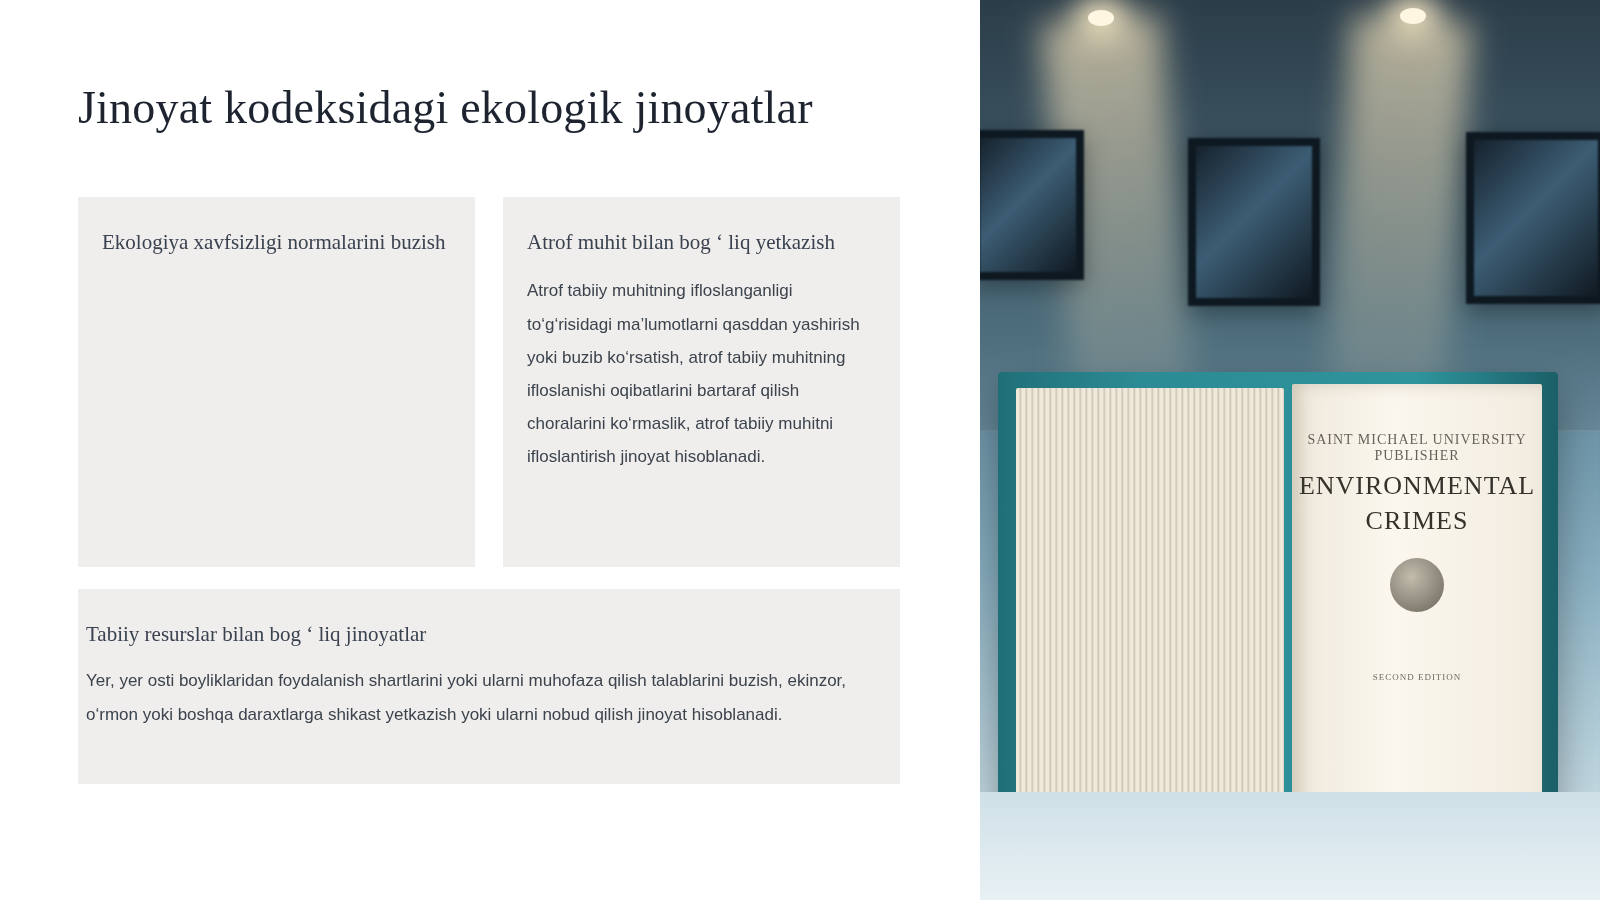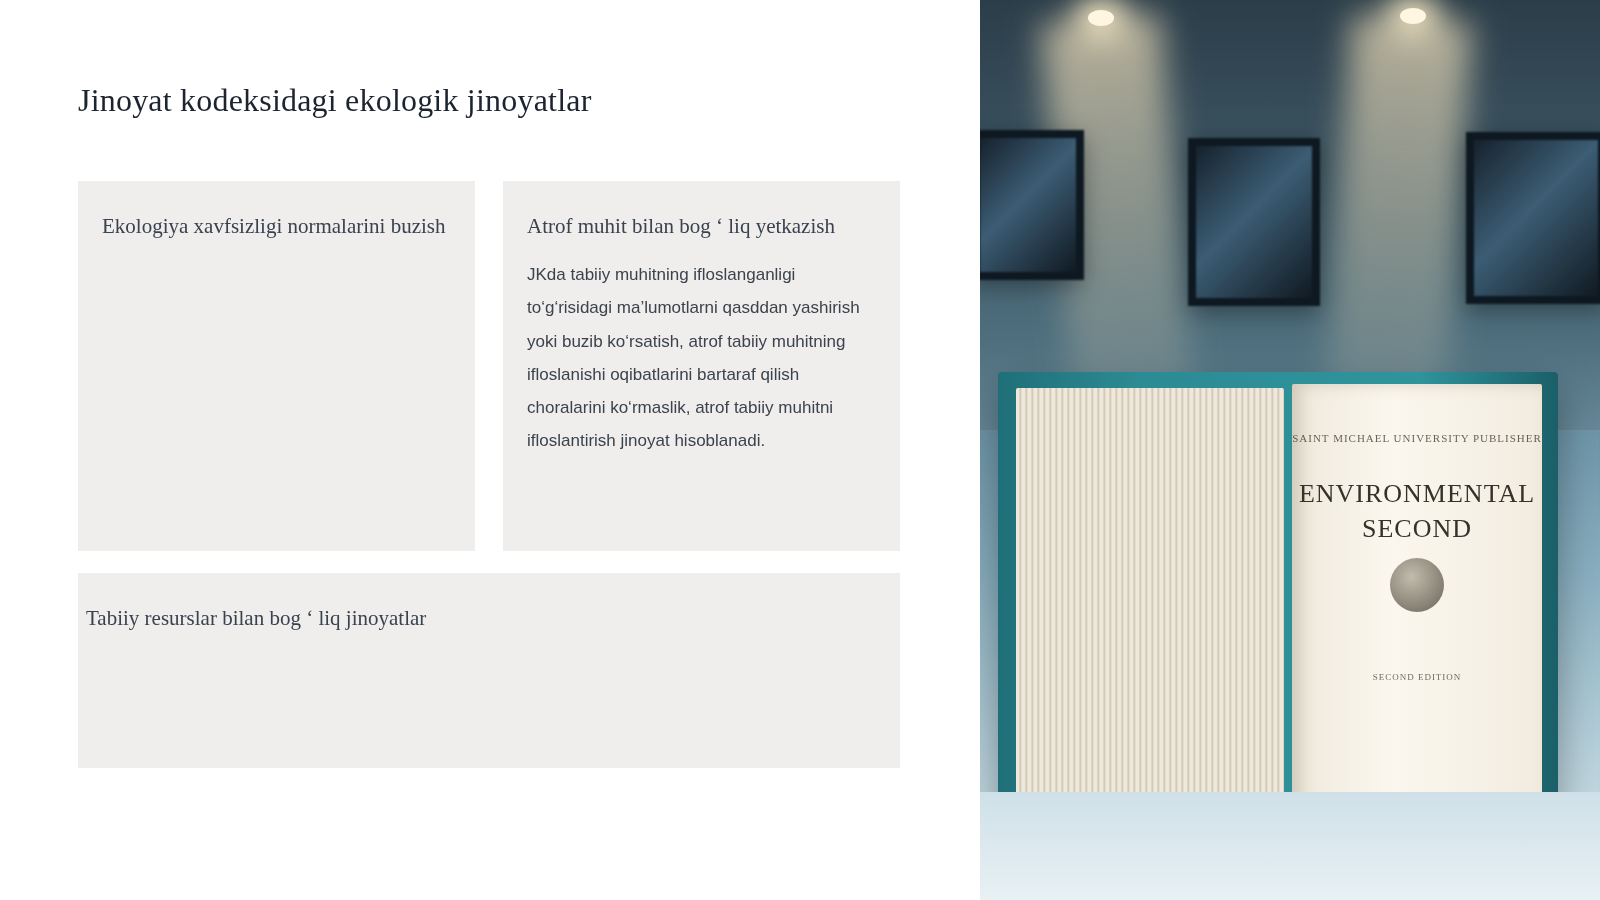--- a/index.html
+++ b/index.html
@@ -22,21 +22,21 @@
   }
   .left-pane {
     position: relative;
     width: 980px;
     height: 900px;
     box-sizing: border-box;
     padding: 70px 80px 40px 78px;
   }
   .slide-title {
     font-family: "Liberation Serif", serif;
-    font-size: 32px;
+    font-size: 46px;
     font-weight: 400;
     color: #1d2430;
     letter-spacing: 0.2px;
     margin: 0;
     padding-top: 12px;
     line-height: 1.15;
   }
   .cards-row {
     display: flex;
     gap: 28px;
@@ -186,24 +186,24 @@
   .page-text {
     position: absolute;
     left: 294px;
     top: 60px;
     width: 250px;
     text-align: center;
     color: #35312b;
     font-family: "Liberation Serif", serif;
   }
   .page-sup {
-    font-size: 11px;
+    font-size: 14px;
     letter-spacing: 1px;
     opacity: 0.75;
-    margin-bottom: 32px;
+    margin-bottom: 4px;
   }
   .page-title {
     font-size: 26px;
     letter-spacing: 1px;
     line-height: 1.35;
   }
   .page-seal {
     position: absolute;
     left: 392px;
     top: 186px;
@@ -242,26 +242,27 @@
   <div class="left-pane">
     <h1 class="slide-title">Jinoyat kodeksidagi ekologik jinoyatlar</h1>
 
     <div class="cards-row">
       <div class="card card-top">
         <div class="card-heading">Ekologiya xavfsizligi normalarini buzish</div>
       </div>
 
       <div class="card card-top">
         <div class="card-heading">Atrof muhit bilan bog ʻ liq yetkazish</div>
-        <div class="card-body">JKda tabiiy muhitning ifloslanganligi to‘g‘risidagi ma’lumotlarni qasddan yashirish yoki buzib ko‘rsatish, atrof tabiiy muhitning ifloslanishi oqibatlarini bartaraf qilish choralarini ko‘rmaslik, atrof tabiiy muhitni ifloslantirish jinoyat hisoblanadi.</div>
+        <div class="card-body">Atrof tabiiy muhitning ifloslanganligi to‘g‘risidagi ma’lumotlarni qasddan yashirish yoki buzib ko‘rsatish, atrof tabiiy muhitning ifloslanishi oqibatlarini bartaraf qilish choralarini ko‘rmaslik, atrof tabiiy muhitni ifloslantirish jinoyat hisoblanadi.</div>
       </div>
     </div>
 
     <div class="card card-wide">
       <div class="card-heading">Tabiiy resurslar bilan bog ʻ liq jinoyatlar</div>
+      <div class="card-body">Yer, yer osti boyliklaridan foydalanish shartlarini yoki ularni muhofaza qilish talablarini buzish, ekinzor, o‘rmon yoki boshqa daraxtlarga shikast yetkazish yoki ularni nobud qilish jinoyat hisoblanadi.</div>
     </div>
   </div>
 
   <div class="right-pane">
     <div class="photo">
       <div class="beam beam-1"></div>
       <div class="beam beam-2"></div>
       <div class="spot spot-1"></div>
       <div class="spot spot-2"></div>
 
@@ -277,21 +278,21 @@
 
       <div class="wall-line"></div>
       <div class="floor"></div>
 
       <div class="book">
         <div class="book-cover"></div>
         <div class="pages-left"></div>
         <div class="pages-right"></div>
         <div class="page-text">
           <div class="page-sup">SAINT MICHAEL UNIVERSITY PUBLISHER</div>
-          <div class="page-title">ENVIRONMENTAL SECOND</div>
+          <div class="page-title">ENVIRONMENTAL CRIMES</div>
         </div>
         <div class="page-seal"></div>
         <div class="page-foot">SECOND EDITION</div>
       </div>
 
       <div class="table-edge"></div>
     </div>
   </div>
 
 </div>

